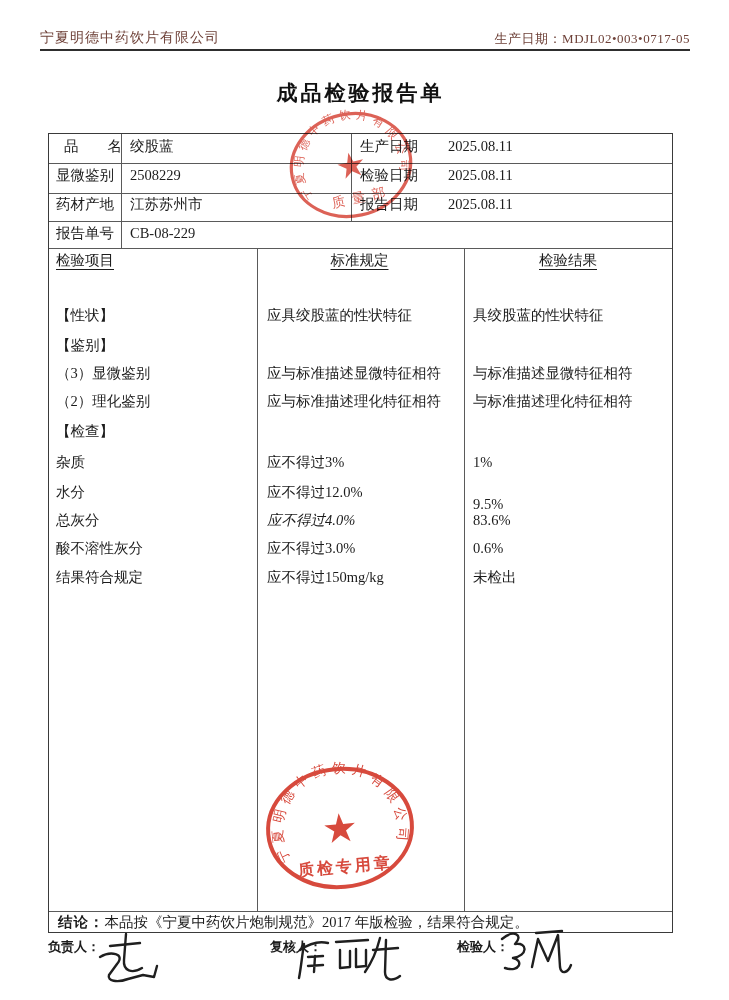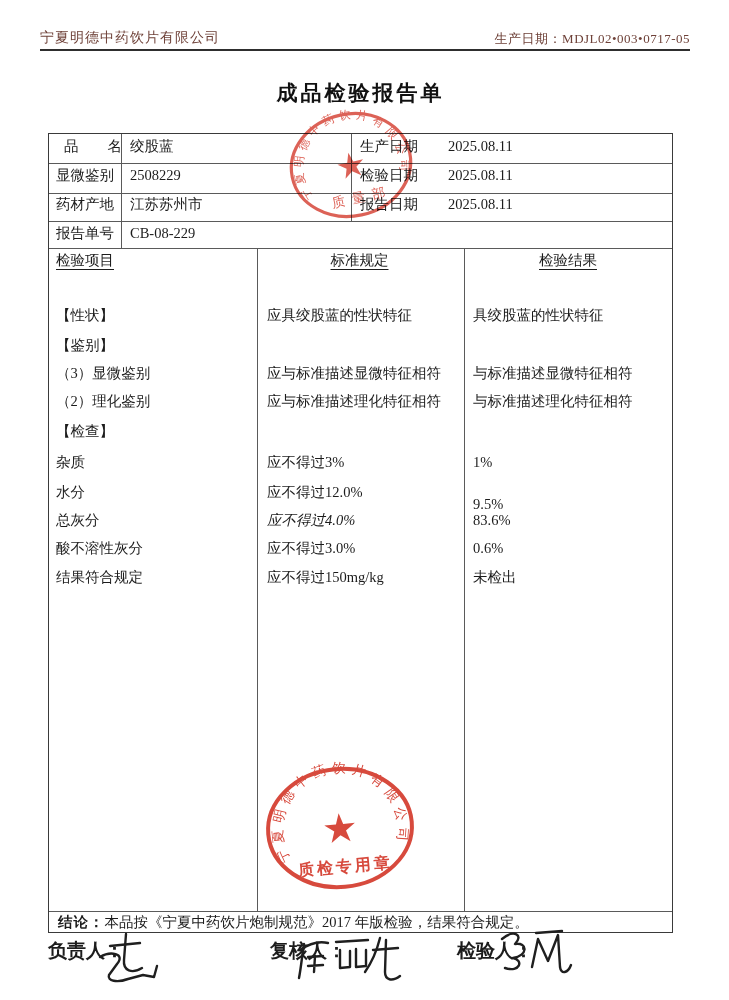--- a/index.html
+++ b/index.html
@@ -17,21 +17,21 @@
   .tbl{left:48px;top:133px;width:625px;height:800px;border:1.6px solid #3a3a3a;box-sizing:border-box;}
   .hline{position:absolute;left:0;width:100%;height:1px;background:#5a5a5a;}
   .vline{position:absolute;width:1px;background:#5a5a5a;}
   
   .cell{position:absolute;font-size:14.5px;line-height:20px;white-space:nowrap;}
   .col2c{left:256px;width:207px;text-align:center;}
   .col3c{left:463px;width:210px;text-align:center;}
   .uline{text-decoration:underline;text-underline-offset:4px;}
   .conc{left:58px;top:913px;font-size:14.5px;}
   .conc b{letter-spacing:1px;}
-  .siglabel{font-size:19px;font-weight:600;text-align:center;}
+  .siglabel{font-size:13px;font-weight:600;text-align:center;}
   .stamp{mix-blend-mode:multiply;}
   svg text{font-family:"Liberation Serif","DejaVu Serif",serif;}
   .sig path{stroke:#1f1f1f;stroke-width:2.4;fill:none;stroke-linecap:round;stroke-linejoin:round;}
 </style>
 </head>
 <body>
 
 <div class="page">
 
   <div class="abs hdr-company">宁夏明德中药饮片有限公司</div>

